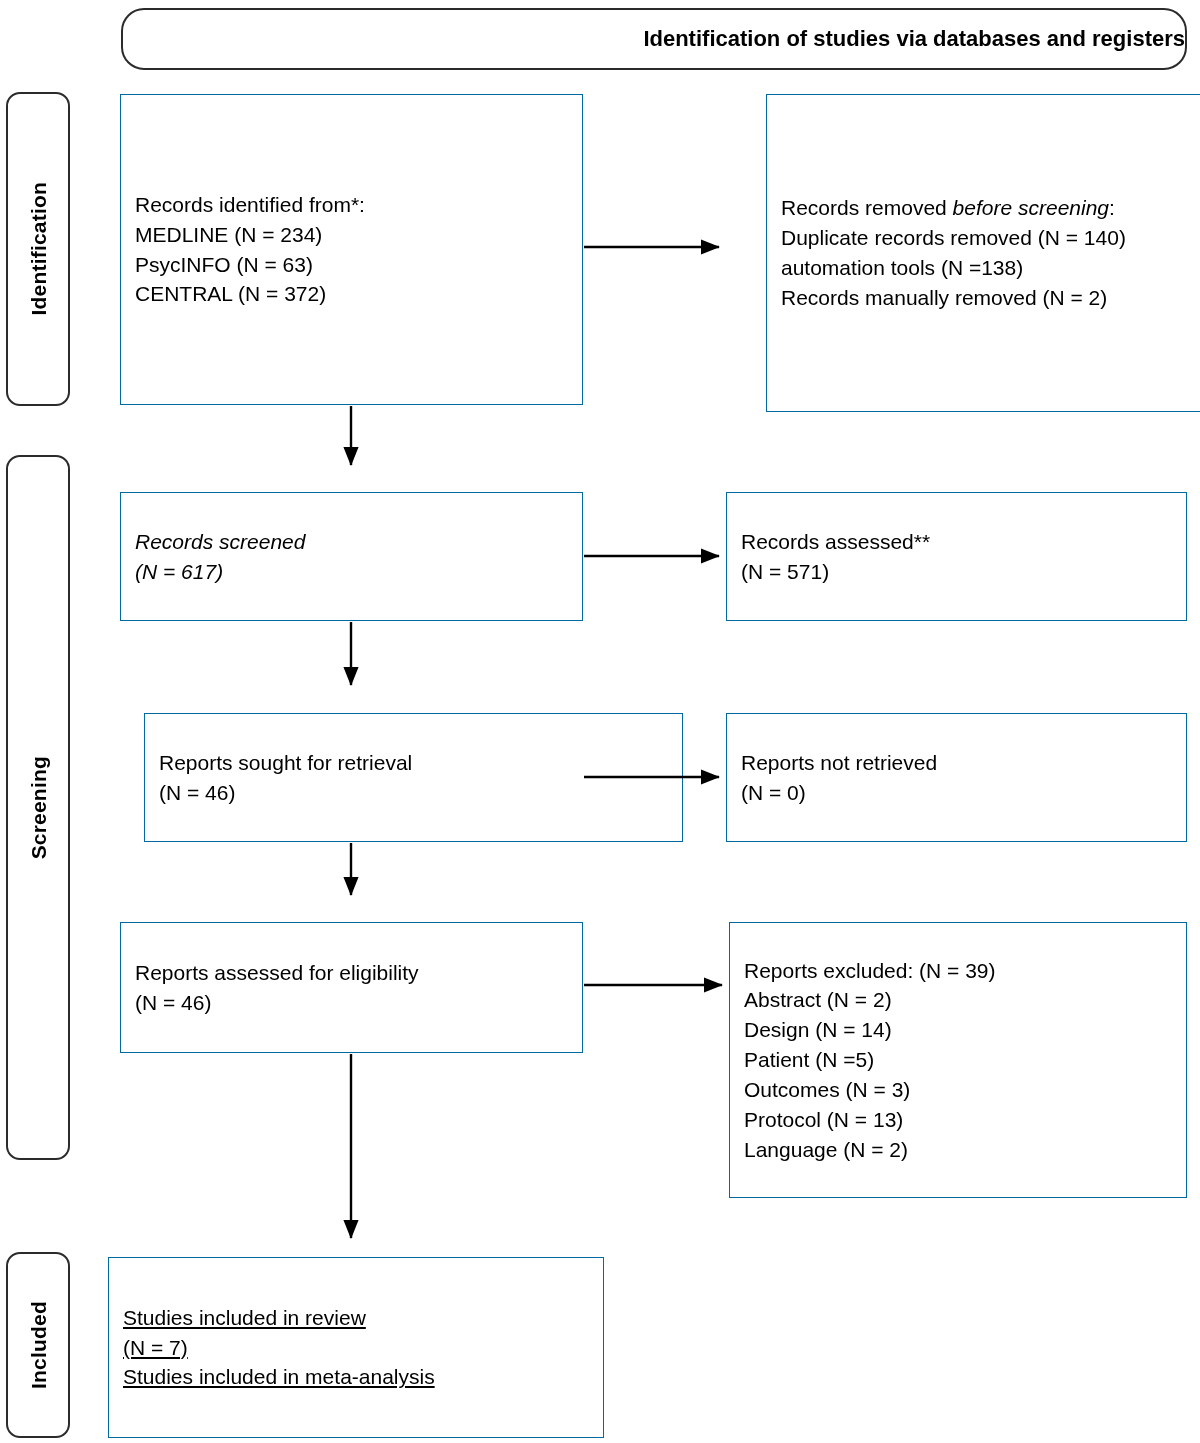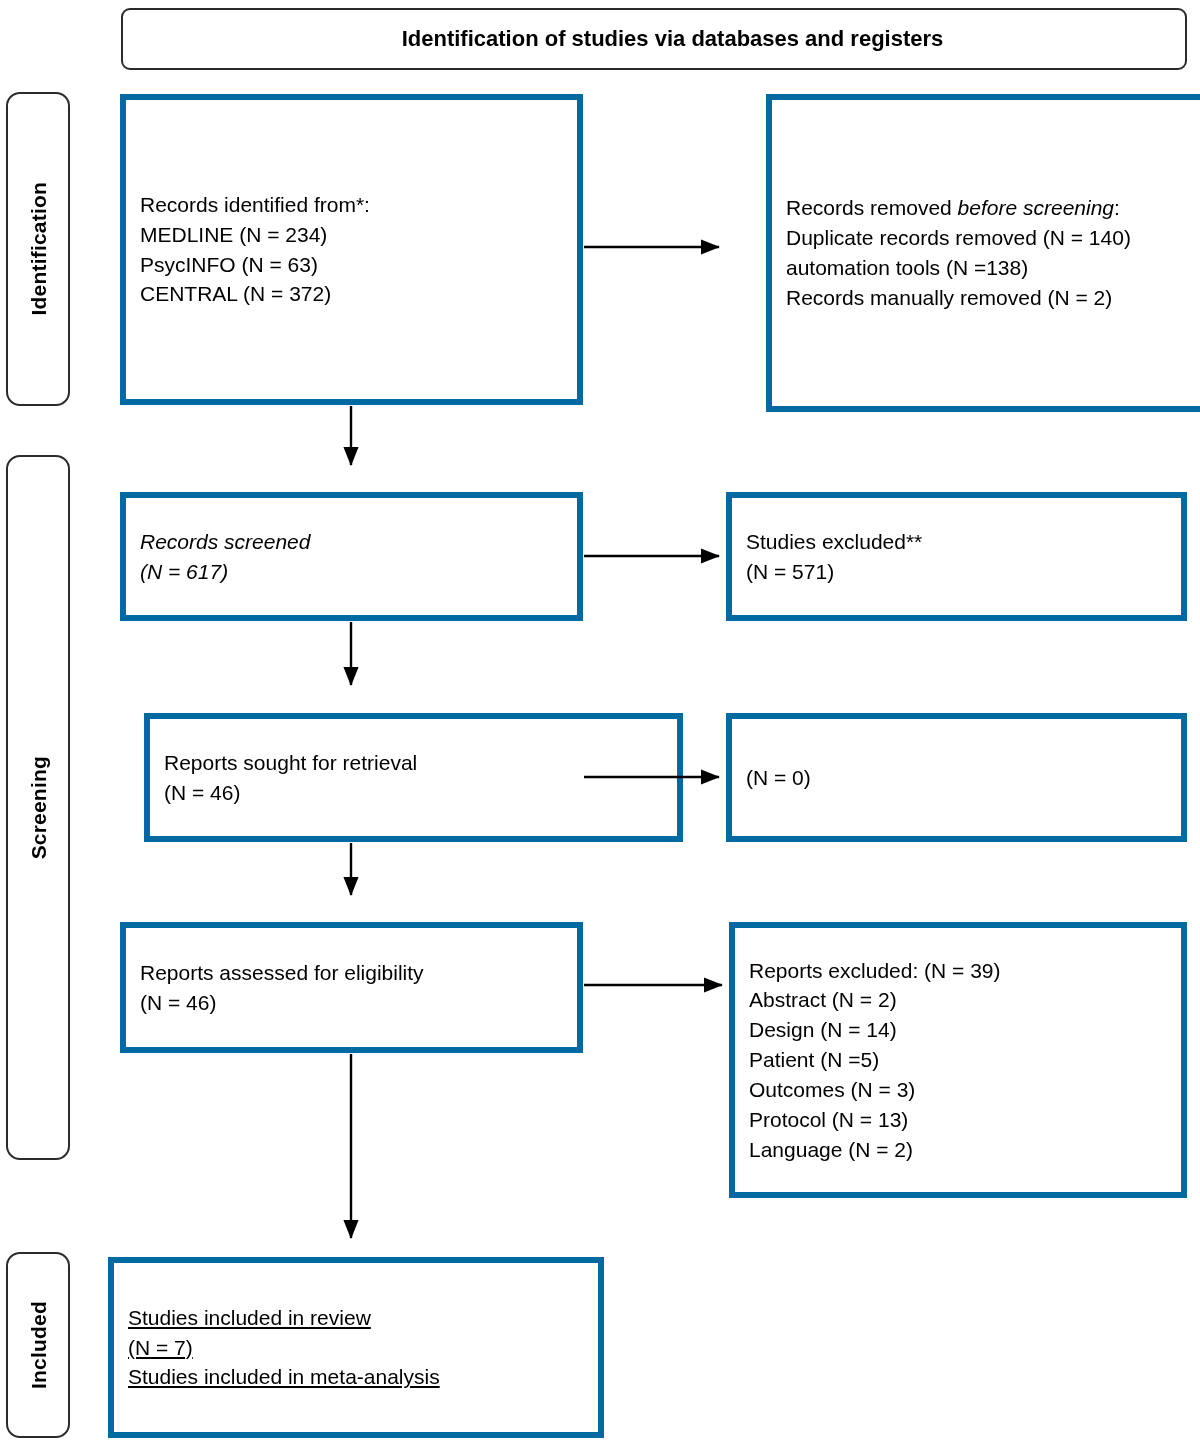--- a/index.html
+++ b/index.html
@@ -38,39 +38,39 @@
     letter-spacing: 0.2px;
     white-space: nowrap;
     line-height: 1;
   }
 
   
   .banner {
     position: absolute;
     box-sizing: border-box;
     border: 2px solid #2b2b2b;
-    border-radius: 9px;
+    border-radius: 23px;
     background: #ffffff;
     display: flex;
     align-items: center;
-    justify-content: center;
+    justify-content: flex-end;
     padding-left: 37px;
   }
   .banner .banner-text {
     font-weight: bold;
     font-size: 22px;
     line-height: 1.1;
     text-align: center;
   }
 
   
   .fbox {
     position: absolute;
     box-sizing: border-box;
-    border: 6px solid #0369a1;
+    border: 1px solid #0369a1;
     background: #ffffff;
     display: flex;
     flex-direction: column;
     justify-content: center;
   }
   .fbox .lines {
     padding: 0 14px;
     font-size: 21px;
     line-height: 1.42;
   }
@@ -132,34 +132,35 @@
 
   <div class="fbox" style="left:120px; top:492px; width:463px; height:129px;font-style:italic;">
     <div class="lines">
         <div class="ln">Records screened</div>
         <div class="ln">(N = 617)</div>
       </div>
   </div>
 
   <div class="fbox" style="left:726px; top:492px; width:461px; height:129px;">
     <div class="lines">
-        <div class="ln">Studies excluded**</div>
+        <div class="ln">Records assessed**</div>
         <div class="ln">(N = 571)</div>
       </div>
   </div>
 
   <div class="fbox" style="left:120px; top:713px; width:539px; height:129px;margin-left:24px;">
     <div class="lines">
         <div class="ln">Reports sought for retrieval</div>
         <div class="ln">(N = 46)</div>
       </div>
   </div>
 
   <div class="fbox" style="left:726px; top:713px; width:461px; height:129px;">
     <div class="lines">
+        <div class="ln">Reports not retrieved</div>
         <div class="ln">(N = 0)</div>
       </div>
   </div>
 
   <div class="fbox" style="left:120px; top:922px; width:463px; height:131px;">
     <div class="lines">
         <div class="ln">Reports assessed for eligibility</div>
         <div class="ln">(N = 46)</div>
       </div>
   </div>

